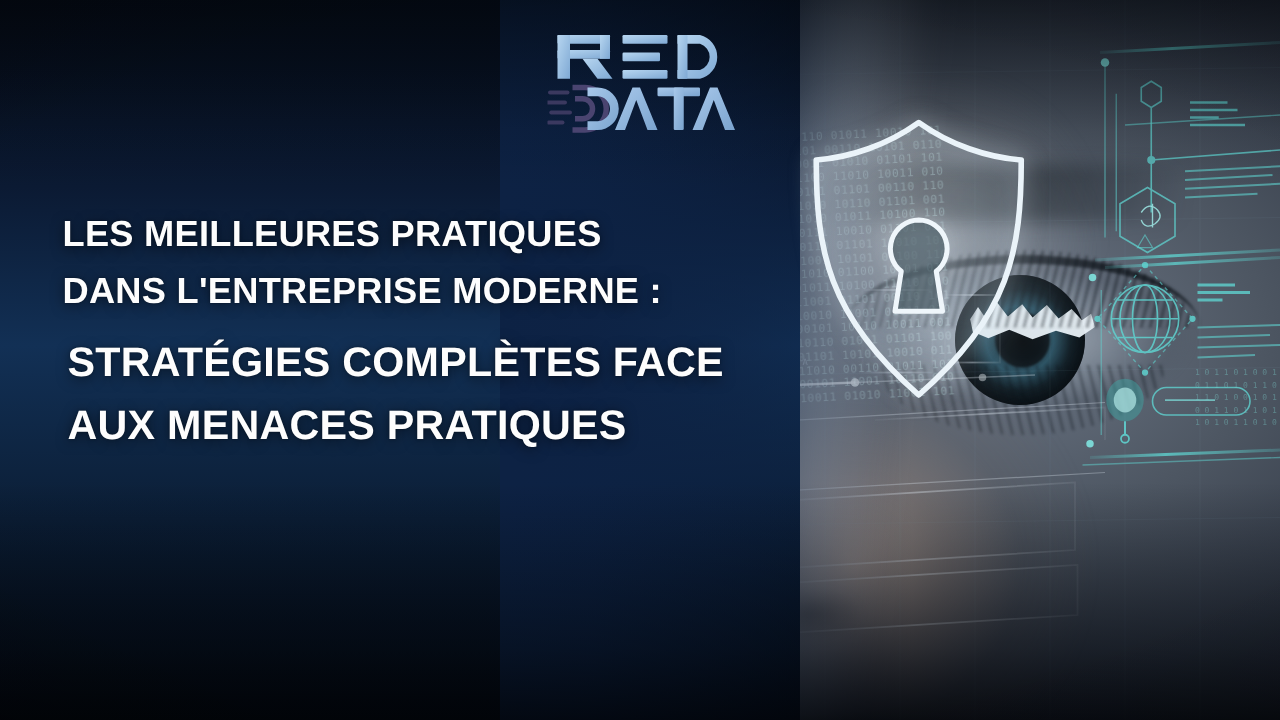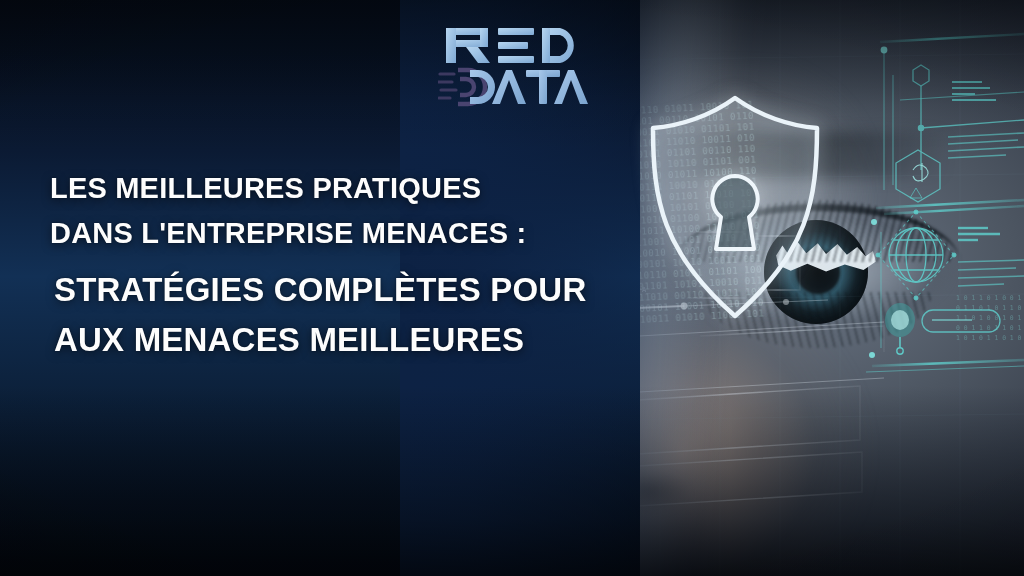--- a/index.html
+++ b/index.html
@@ -450,21 +450,21 @@
         <rect x="101" y="52" width="8" height="34" rx="1"></rect>
 
         <path d="M124 86 L116 86 L130 52 L136 52 L150 86 L142 86 L133 62 Z"></path>
       </g>
     </svg>
   </div>
 
   <div class="headline">
     <div class="hl-group-a">
       <div class="hl-line">LES MEILLEURES PRATIQUES</div>
-      <div class="hl-line">DANS L'ENTREPRISE MENACES :</div>
+      <div class="hl-line">DANS L'ENTREPRISE MODERNE :</div>
     </div>
     <div class="hl-group-b">
-      <div class="hl-line">STRATÉGIES COMPLÈTES POUR</div>
-      <div class="hl-line">AUX MENACES MEILLEURES</div>
+      <div class="hl-line">STRATÉGIES COMPLÈTES FACE</div>
+      <div class="hl-line">AUX MENACES PRATIQUES</div>
     </div>
   </div>
 
 </div>
 
 </body></html>

